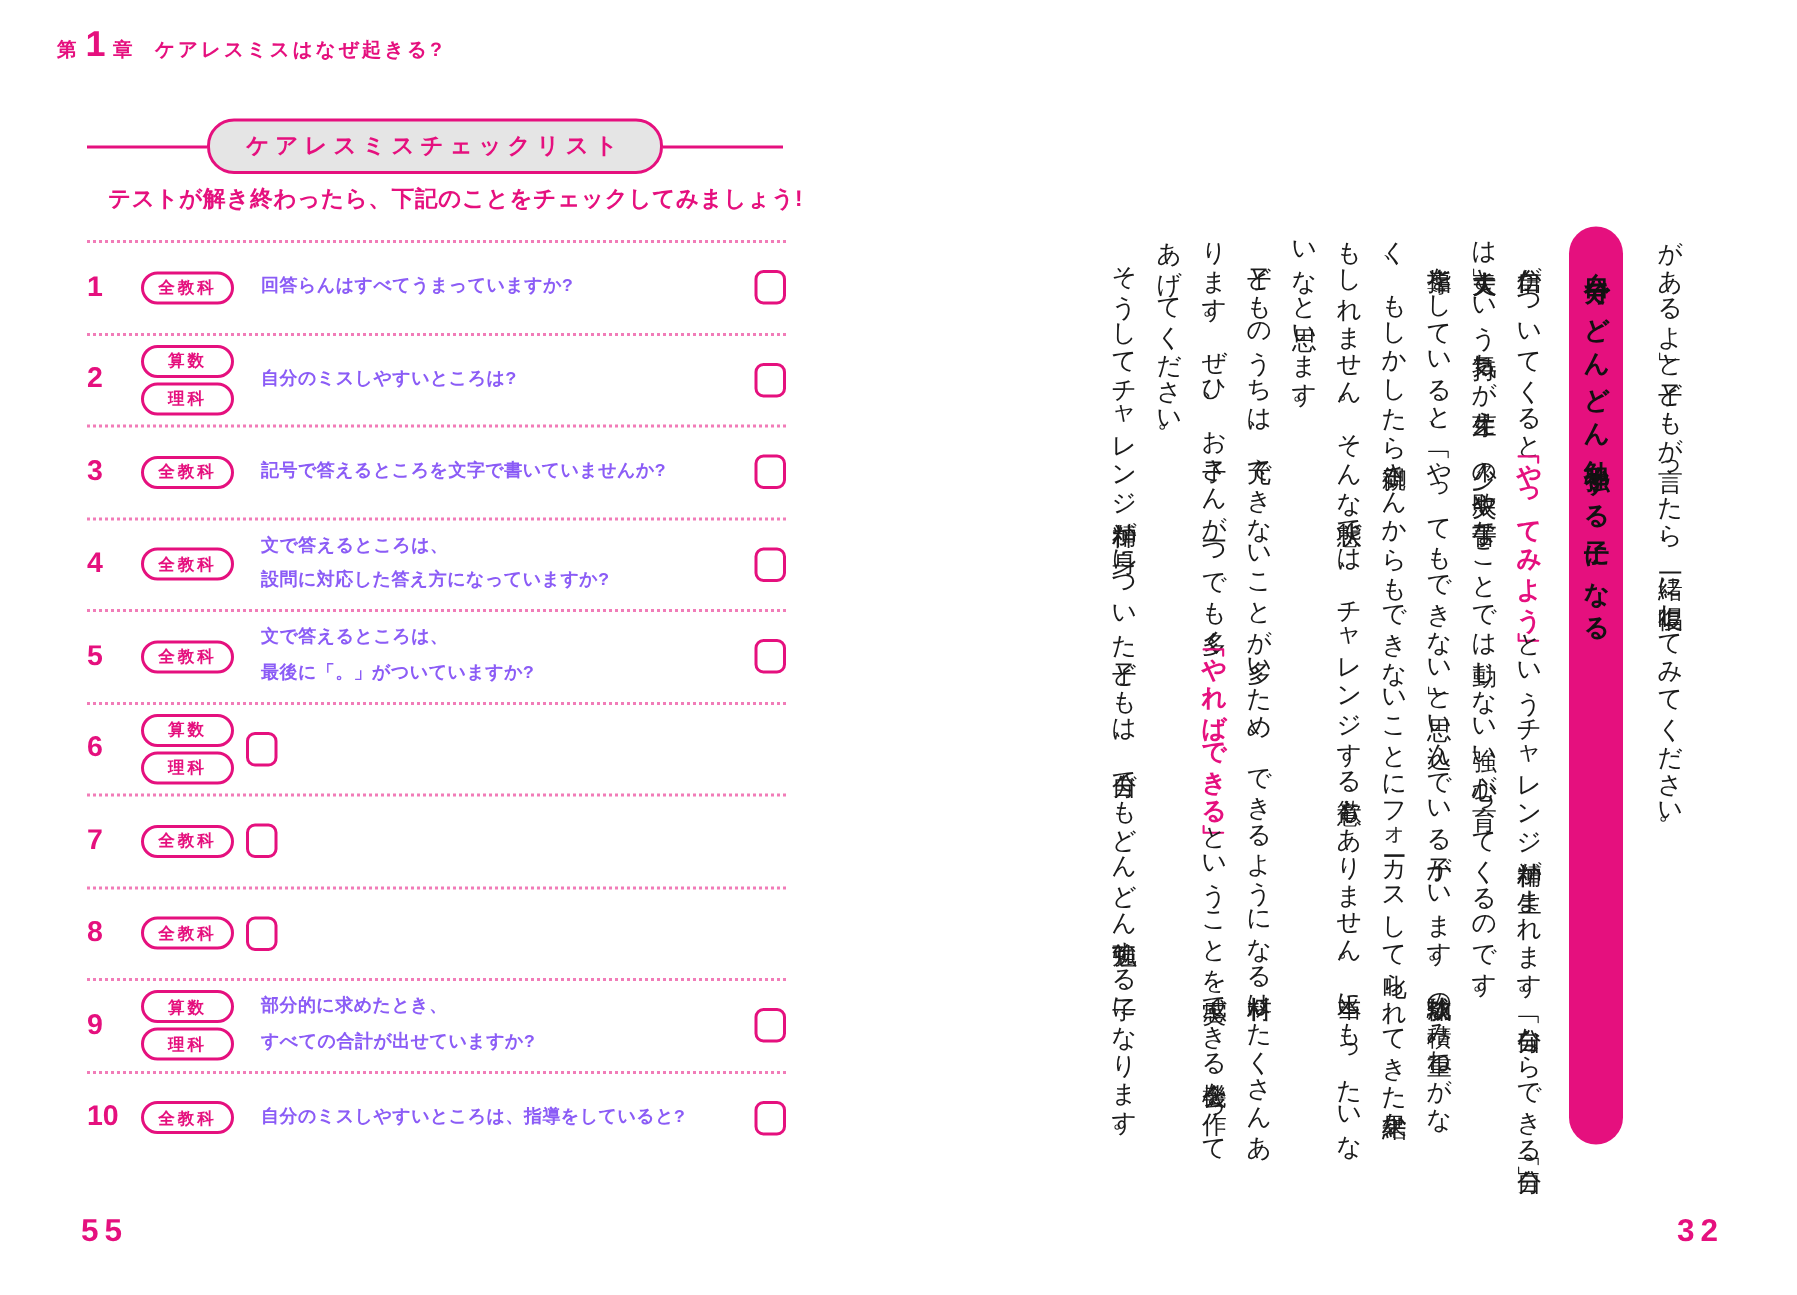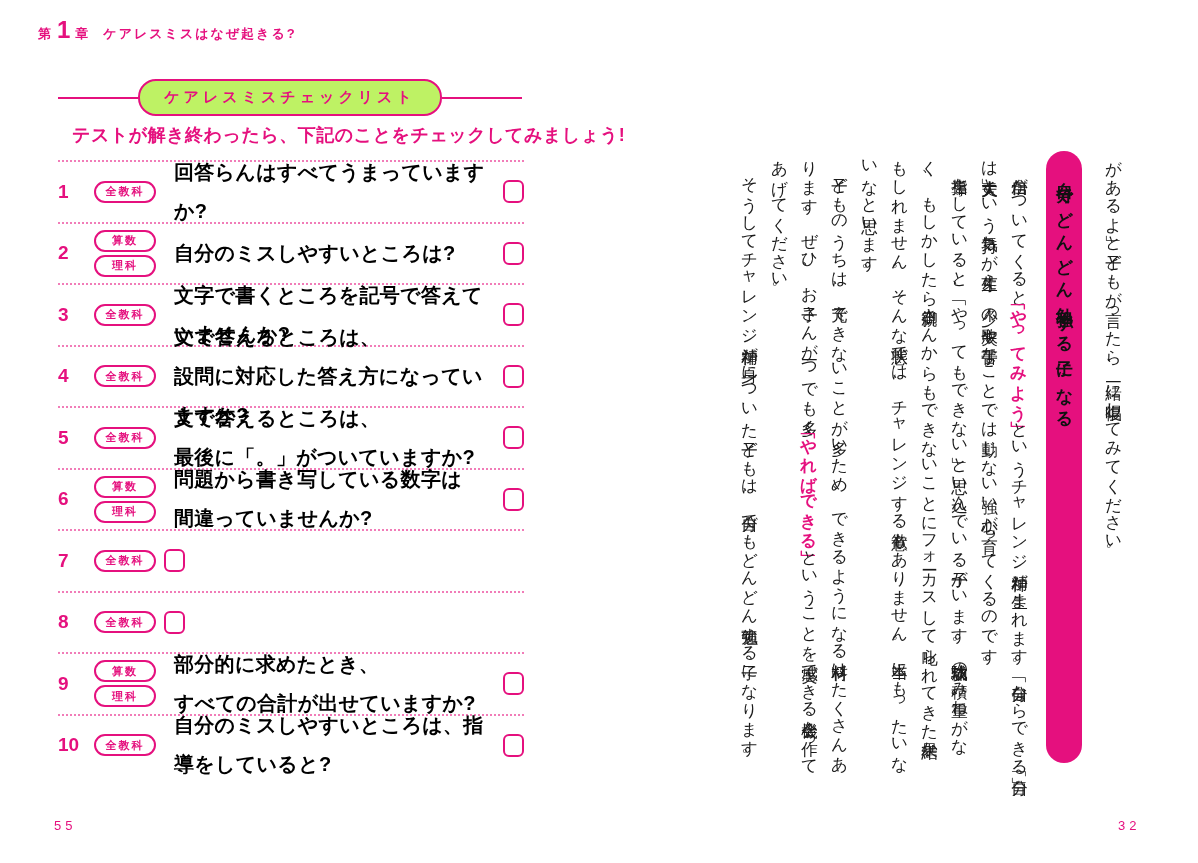--- a/index.html
+++ b/index.html
@@ -19,26 +19,26 @@
   .chapter-header .ch-title{font-size:13px;margin-left:14px;letter-spacing:2px;}
 
   .title-band{
     position:absolute;left:58px;top:79px;width:464px;
     display:flex;align-items:center;
   }
   .band-line{flex:1;height:2px;background:var(--accent);}
   .title-pill{
     border:2px solid var(--accent);border-radius:18px;
     padding:7px 24px;color:var(--accent);font-weight:bold;
-    font-size:15px;letter-spacing:4px;white-space:nowrap;background:#bef264;
+    font-size:15px;letter-spacing:4px;white-space:nowrap;background:#e5e5e5;
   }
 
   .instruction{
     position:absolute;left:72px;top:123px;
-    color:var(--accent);font-weight:bold;font-size:18px;letter-spacing:0.5px;
+    color:var(--accent);font-weight:bold;font-size:15px;letter-spacing:0.5px;
   }
 
   .checklist{
     position:absolute;left:58px;top:160px;width:466px;
     margin:0;padding:0;list-style:none;
   }
   .check-item{
     display:flex;align-items:center;height:61.5px;box-sizing:border-box;
     border-top:2px dotted rgba(229,16,126,0.55);
   }
@@ -48,31 +48,31 @@
   .badges{
     width:70px;flex:none;display:flex;flex-direction:column;gap:3px;align-items:flex-start;
   }
   .badge{
     display:inline-flex;justify-content:center;align-items:center;
     min-width:62px;height:22px;box-sizing:border-box;padding:0 6px;
     border:2px solid var(--accent);border-radius:12px;background:#fff;
     color:var(--accent);font-size:11px;font-weight:bold;letter-spacing:2px;text-align:center;
   }
   .q{
-    flex:1;padding-left:10px;font-size:20px;font-weight:bold;color:#000000;
-    line-height:1.95;letter-spacing:0.3px;
+    flex:1;padding-left:10px;font-size:12px;font-weight:bold;color:#8b5cf6;
+    line-height:1.95;letter-spacing:0.3px;font-family:Liberation Mono, monospace;
   }
   .checkbox{
     flex:none;width:21px;height:23px;border:2.5px solid var(--accent);
     border-radius:6px;background:#fff;box-sizing:border-box;
   }
 
   .page-num{
     position:absolute;bottom:30px;color:var(--accent);
-    font-size:13px;font-weight:normal;letter-spacing:4px;
+    font-size:21px;font-weight:bold;letter-spacing:4px;
   }
   .page-num.pn-left{left:54px;}
   .page-num.pn-right{left:1118px;}
 
   
   .vtext{
     position:absolute;top:149px;right:70px;height:618px;
     writing-mode:vertical-rl;
     font-family:"Liberation Serif",serif;
     font-size:16.5px;line-height:30px;color:#1b1b1b;
@@ -130,21 +130,21 @@
             <span class="badge">理科</span>
           </span>
           <span class="q">自分のミスしやすいところは?</span>
           <span class="checkbox"></span>
         </li>
         <li class="check-item">
           <span class="num">3</span>
           <span class="badges">
             <span class="badge">全教科</span>
           </span>
-          <span class="q">文字で書くところを記号で答えていませんか?</span>
+          <span class="q">記号で答えるところを文字で書いていませんか?</span>
           <span class="checkbox"></span>
         </li>
         <li class="check-item">
           <span class="num">4</span>
           <span class="badges">
             <span class="badge">全教科</span>
           </span>
           <span class="q">文で答えるところは、<br>設問に対応した答え方になっていますか?</span>
           <span class="checkbox"></span>
         </li>
@@ -155,21 +155,20 @@
           </span>
           <span class="q">文で答えるところは、<br>最後に「。」がついていますか?</span>
           <span class="checkbox"></span>
         </li>
         <li class="check-item">
           <span class="num">6</span>
           <span class="badges">
             <span class="badge">算数</span>
             <span class="badge">理科</span>
           </span>
-          <span class="q">問題から書き写している数字は<br>間違っていませんか?</span>
           <span class="checkbox"></span>
         </li>
         <li class="check-item">
           <span class="num">7</span>
           <span class="badges">
             <span class="badge">全教科</span>
           </span>
           <span class="checkbox"></span>
         </li>
         <li class="check-item">

